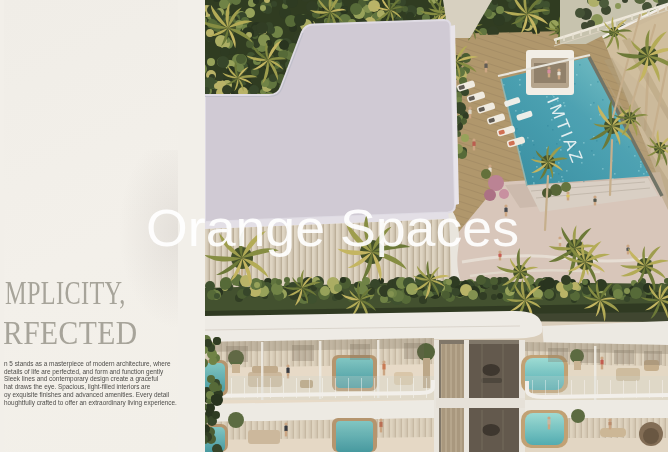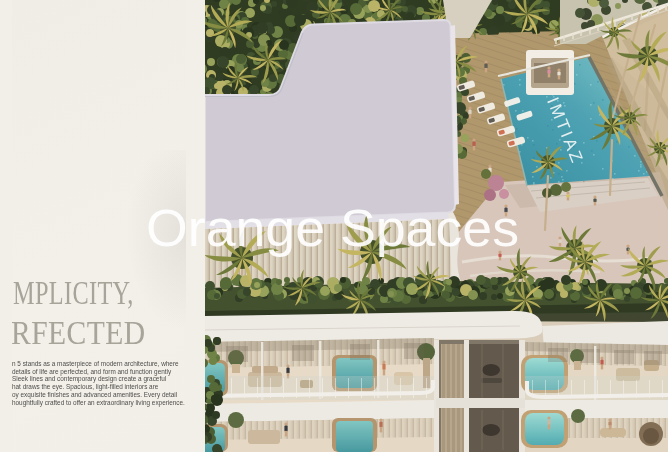--- a/index.html
+++ b/index.html
@@ -1,15 +1,15 @@
 <!DOCTYPE html>
 <html><head><meta charset="utf-8"><style>
 html,body{margin:0;padding:0;width:668px;height:452px;overflow:hidden;background:#f2efe9;}
 #stage{position:relative;width:668px;height:452px;font-family:"Liberation Sans",sans-serif;}
-.panel{position:absolute;left:12px;top:0;width:174px;height:452px;background:linear-gradient(155deg,#f0ede7 0%,#f3f0ea 55%,#f2efe8 100%);overflow:hidden;}
+.panel{position:absolute;left:4px;top:0;width:174px;height:452px;background:linear-gradient(155deg,#f0ede7 0%,#f3f0ea 55%,#f2efe8 100%);overflow:hidden;}
 .head{position:absolute;font-family:"Liberation Serif",serif;font-weight:400;color:#a7a49a;font-size:34px;line-height:38px;transform-origin:0 0;white-space:nowrap;letter-spacing:0.5px;}
 .h1{left:1px;top:274px;transform:scaleX(0.714);}
 .h2{left:-1px;top:314px;transform:scaleX(0.87);}
 .para{position:absolute;left:0px;top:360px;font-size:6.4px;line-height:7.7px;color:#4e4d4a;white-space:nowrap;}
 </style></head>
 <body>
 <div id="stage">
 
 <div class="panel">
       <div style="position:absolute;right:0;top:150px;width:60px;height:180px;background:radial-gradient(ellipse at 100% 45%, rgba(125,112,108,0.13), rgba(125,112,108,0) 70%);"></div>

